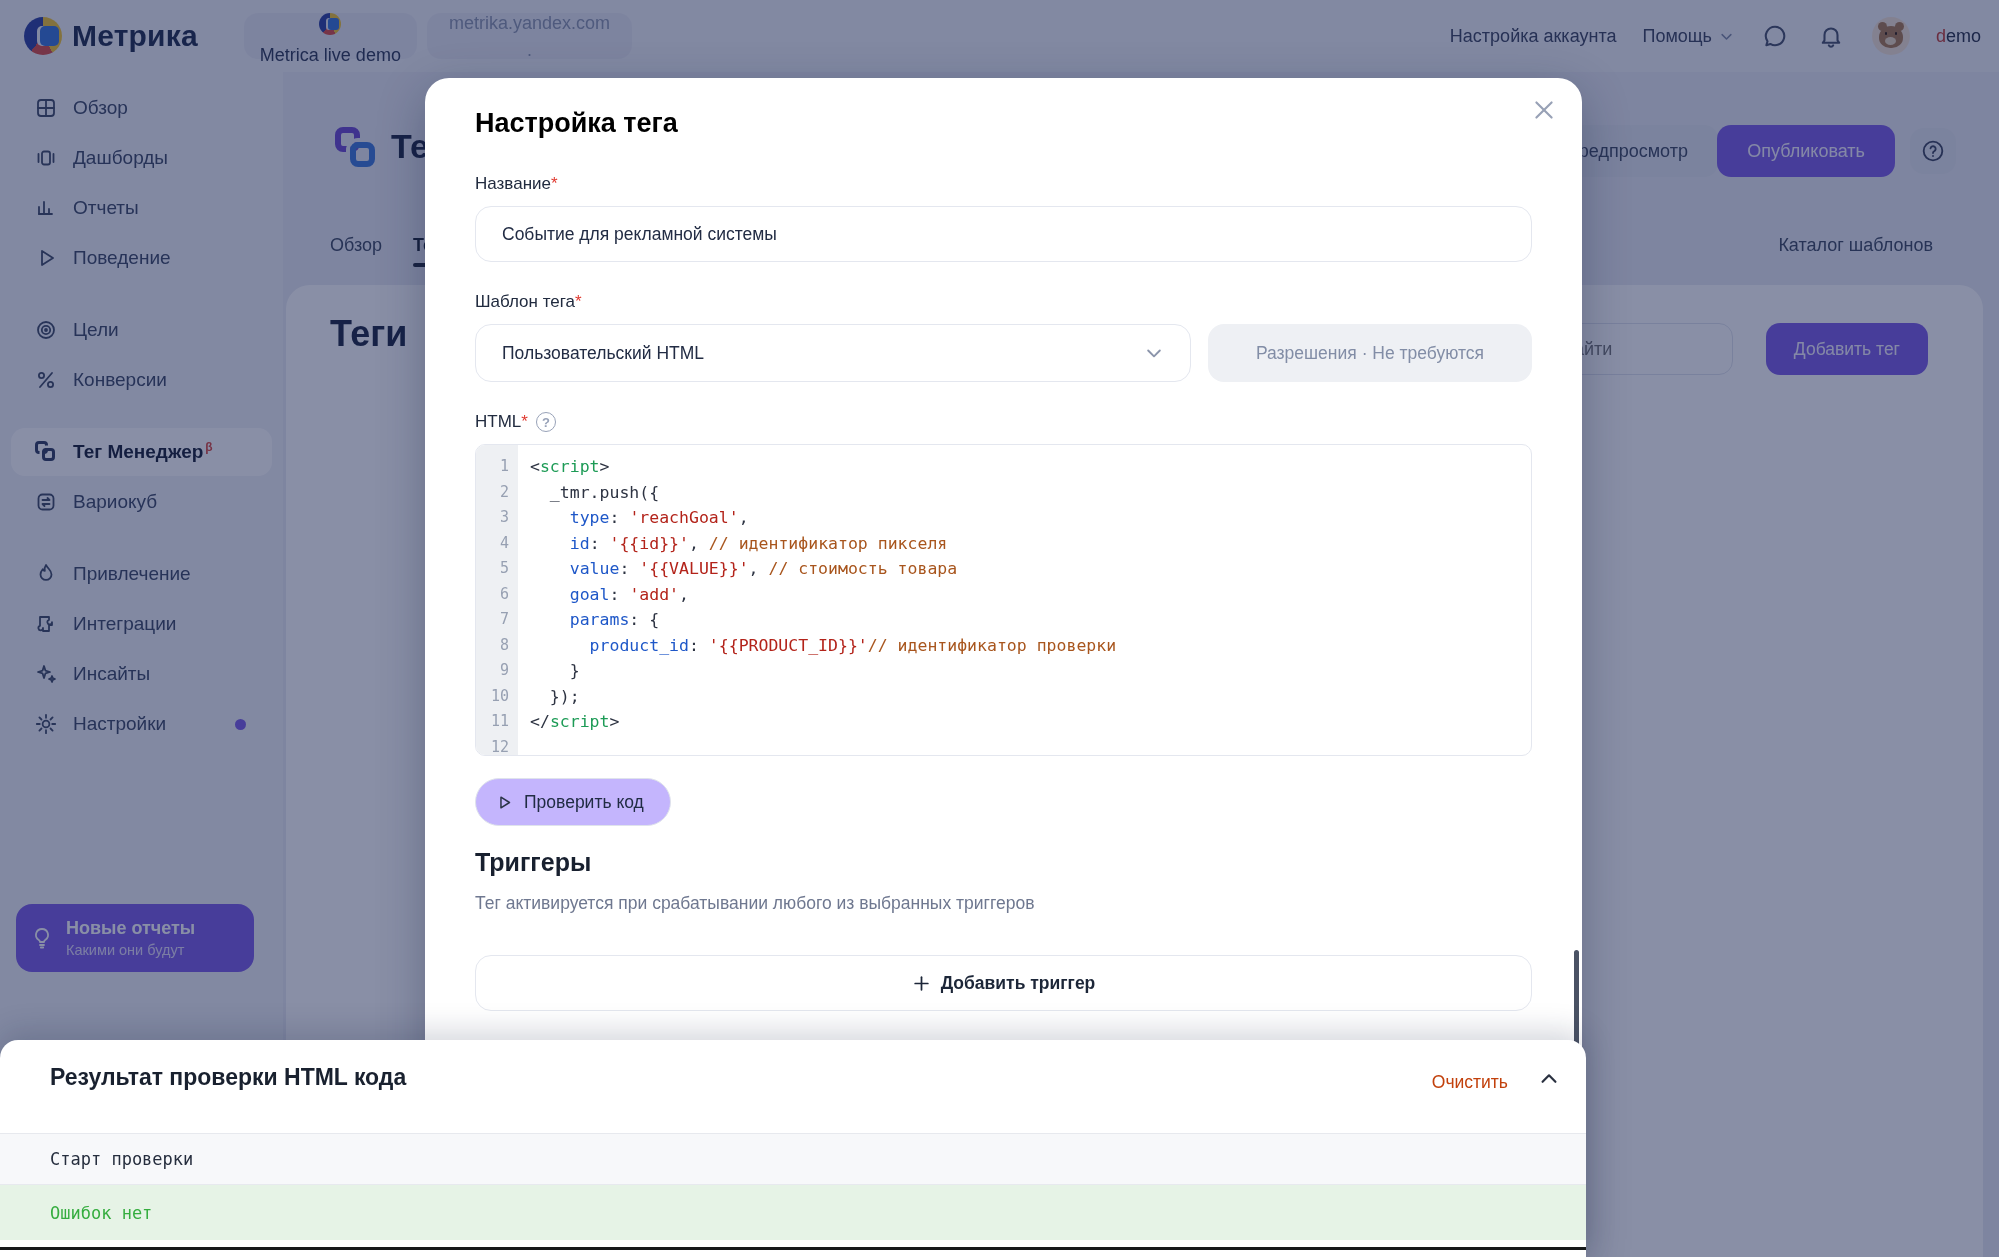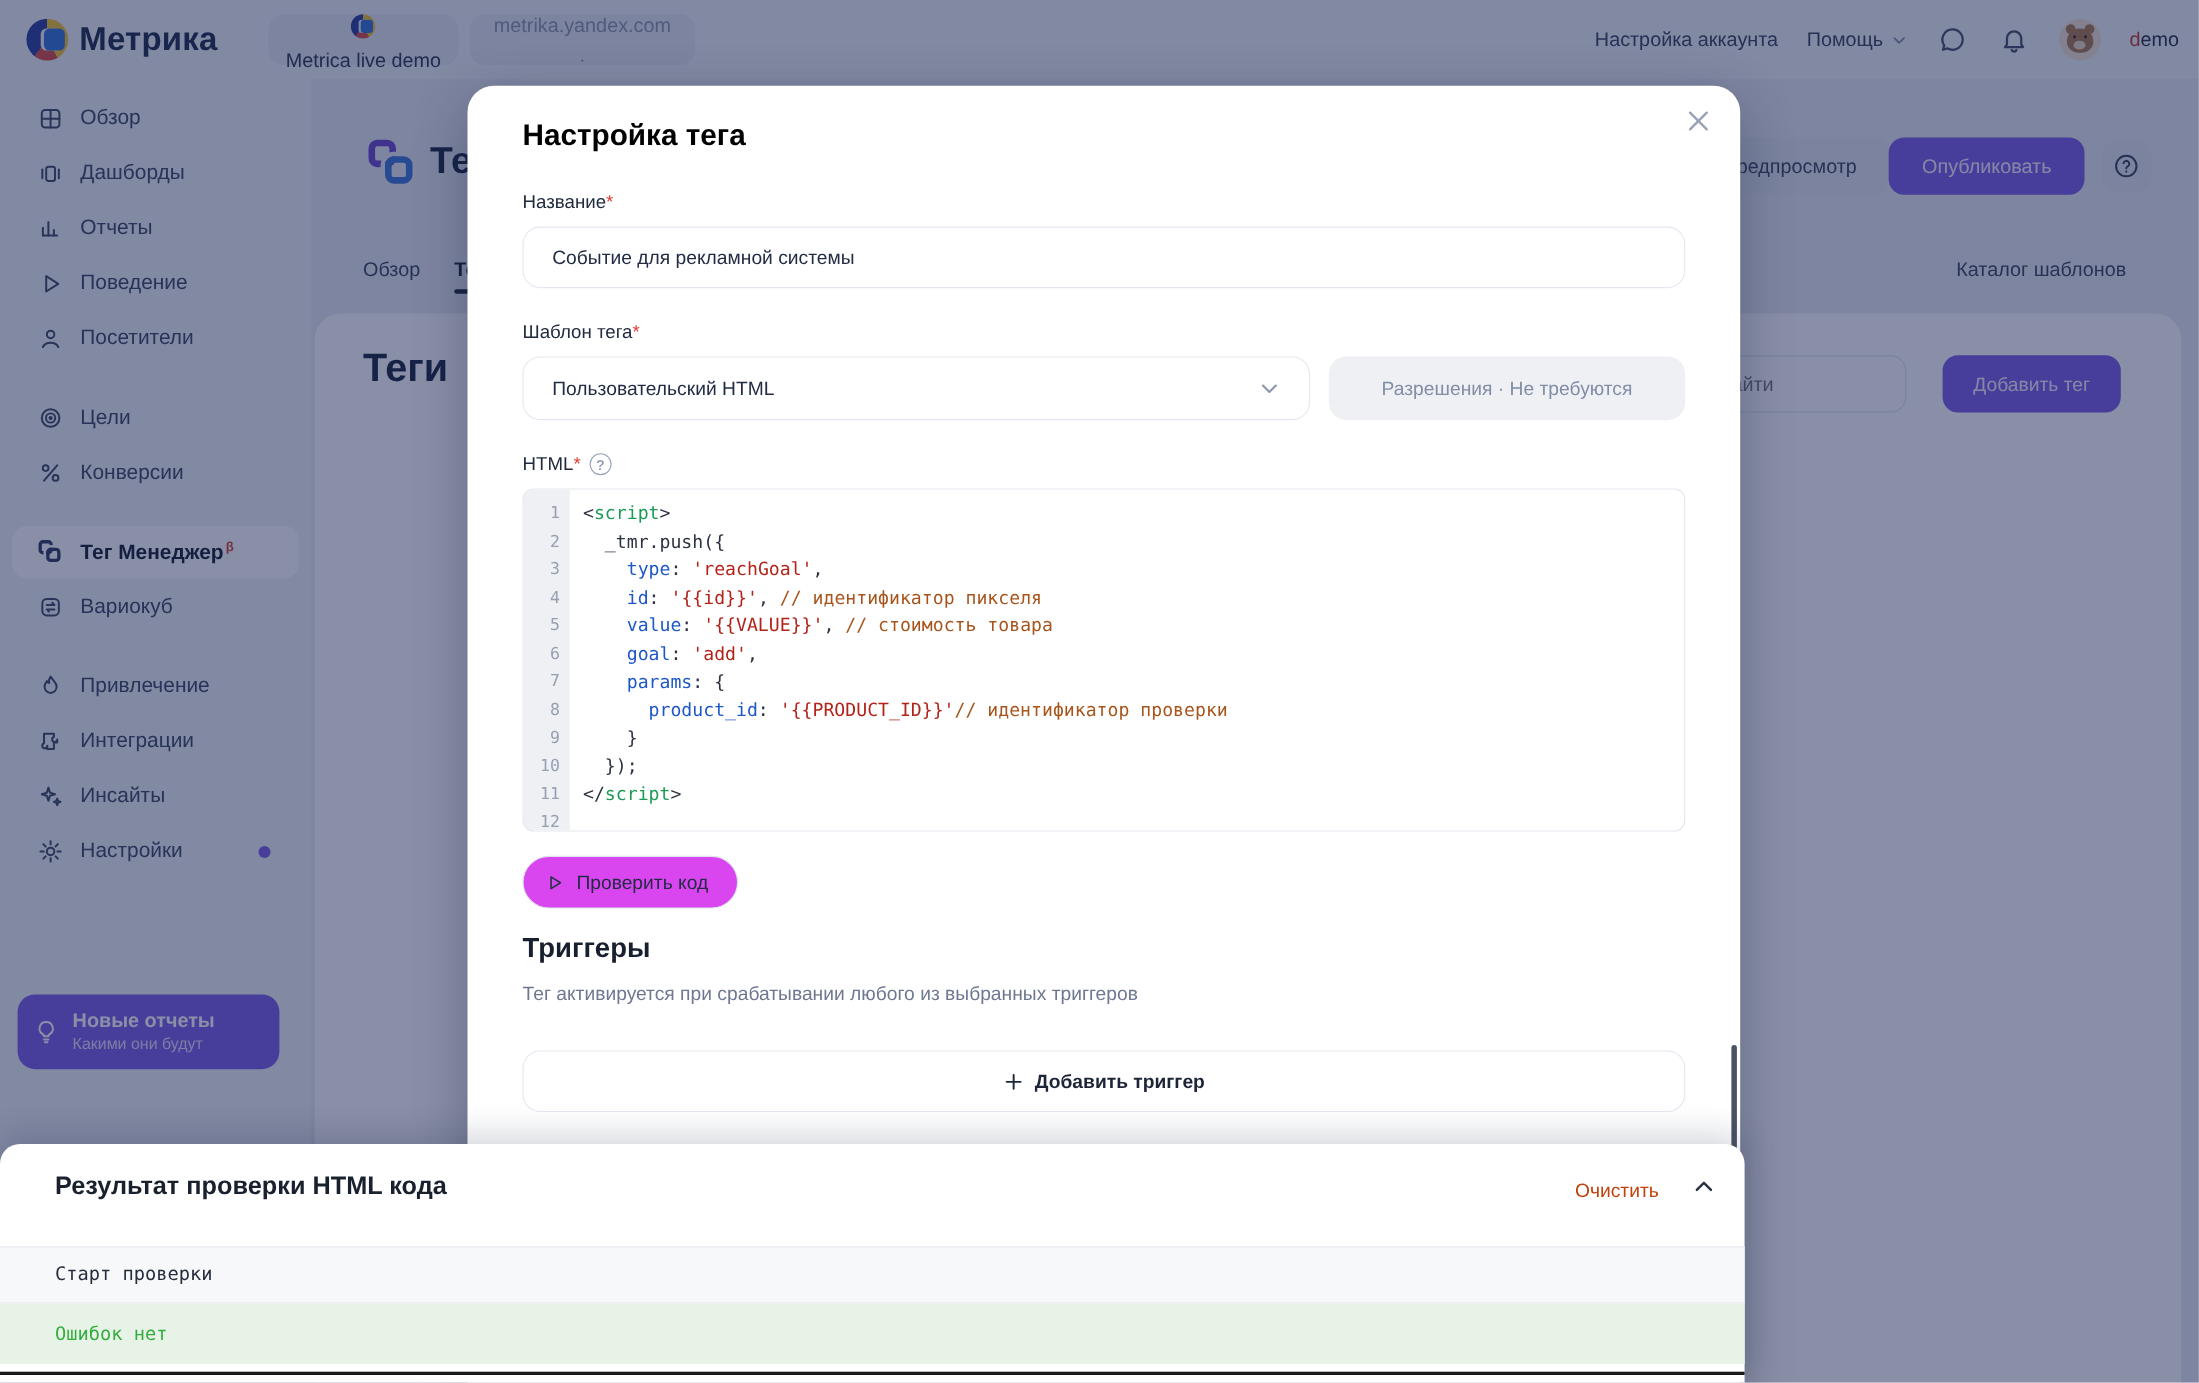--- a/index.html
+++ b/index.html
@@ -93,21 +93,21 @@
   .select svg { margin-left:auto; }
   .perm-btn { position:absolute; left:783px; top:246px; width:324px; height:58px; background:#eef0f4; border-radius:16px; display:flex; align-items:center; justify-content:center; font-size:17.5px; color:#828da6; cursor:pointer; }
   .html-label-row { position:absolute; left:50px; top:334px; display:flex; align-items:center; gap:8px; font-size:17px; font-weight:500; color:#212b3f; }
   .q-circle { width:20px; height:20px; border:1.6px solid #98a2b8; border-radius:50%; color:#98a2b8; font-size:13px; font-weight:700; display:flex; align-items:center; justify-content:center; }
   .code-box { position:absolute; left:50px; top:366px; width:1057px; height:312px; border:1.5px solid #e4e7ef; border-radius:10px; overflow:hidden; display:flex; font-family:"DejaVu Sans Mono","Liberation Mono",monospace; }
   .code-gutter { width:42px; background:#eef0f3; padding:9px 9px 0 0; text-align:right; }
   .code-gutter .ln { font-size:15px; line-height:25.5px; color:#97a0b2; }
   .code-lines { flex:1; padding:9px 0 0 12px; }
   .code-lines .cl { font-size:16.5px; line-height:25.5px; white-space:pre; color:#2d3342; min-height:25.5px; }
   .tk-p { color:#2d3342; } .tk-tag { color:#1d9b56; } .tk-key { color:#1e57c8; } .tk-str { color:#b3231a; } .tk-com { color:#a8551d; }
-  .check-btn { position:absolute; left:50px; top:700px; height:48px; border:1.5px solid #dfe3ec; border-radius:24px; background:#d946ef; display:flex; align-items:center; gap:11px; padding:0 26px 0 20px; font-size:17.5px; font-weight:500; color:#212c44; cursor:pointer; }
+  .check-btn { position:absolute; left:50px; top:700px; height:48px; border:1.5px solid #dfe3ec; border-radius:24px; background:#c4b5fd; display:flex; align-items:center; gap:11px; padding:0 26px 0 20px; font-size:17.5px; font-weight:500; color:#212c44; cursor:pointer; }
   .triggers-title { position:absolute; left:50px; top:770px; font-size:25px; font-weight:700; color:#18202f; }
   .triggers-sub { position:absolute; left:50px; top:815px; font-size:17.5px; color:#6f7890; }
   .add-trigger-btn { position:absolute; left:50px; top:877px; width:1057px; height:56px; border:1.5px solid #e4e7ef; border-radius:16px; background:#fff; display:flex; align-items:center; justify-content:center; gap:10px; font-size:17.5px; font-weight:600; color:#1c2638; cursor:pointer; }
   .modal-scrollbar { position:absolute; right:3px; top:872px; width:5px; height:200px; border-radius:3px; background:#4a5264; }
 
   
   .bottom-panel { position:absolute; left:0; top:1040px; width:1586px; height:217px; background:#fff; border-radius:18px 18px 0 0; box-shadow:0 -8px 30px rgba(15,25,60,.18); }
   .bp-title { position:absolute; left:50px; top:24px; font-size:23px; font-weight:700; color:#19212f; }
   .bp-clear { position:absolute; right:78px; top:32px; font-size:17.5px; color:#c2410c; cursor:pointer; }
   .bp-collapse { position:absolute; right:24px; top:26px; width:26px; height:26px; display:flex; align-items:center; justify-content:center; cursor:pointer; }
@@ -202,29 +202,20 @@
         </span>
       <span class="nlabel">Отчеты</span>
     </div>
     <div class="nav-item">
       <span class="nicon">
           <svg class="ic" width="24" height="24" viewBox="0 0 24 24">
             <polygon points="8,5 19,12 8,19"></polygon>
           </svg>
         </span>
       <span class="nlabel">Поведение</span>
-    </div>
-    <div class="nav-item">
-      <span class="nicon">
-          <svg class="ic" width="24" height="24" viewBox="0 0 24 24">
-            <circle cx="12" cy="8" r="3.4"></circle>
-            <path d="M5 19.5a7.3 5.6 0 0 1 14 0"></path>
-          </svg>
-        </span>
-      <span class="nlabel">Посетители</span>
     </div>
     <div class="nav-gap"></div>
     <div class="nav-item">
       <span class="nicon">
           <svg class="ic" width="24" height="24" viewBox="0 0 24 24">
             <circle cx="12" cy="12" r="8"></circle>
             <circle cx="12" cy="12" r="4.2"></circle>
             <circle cx="12" cy="12" r="1" fill="#3c4963"></circle>
           </svg>
         </span>

